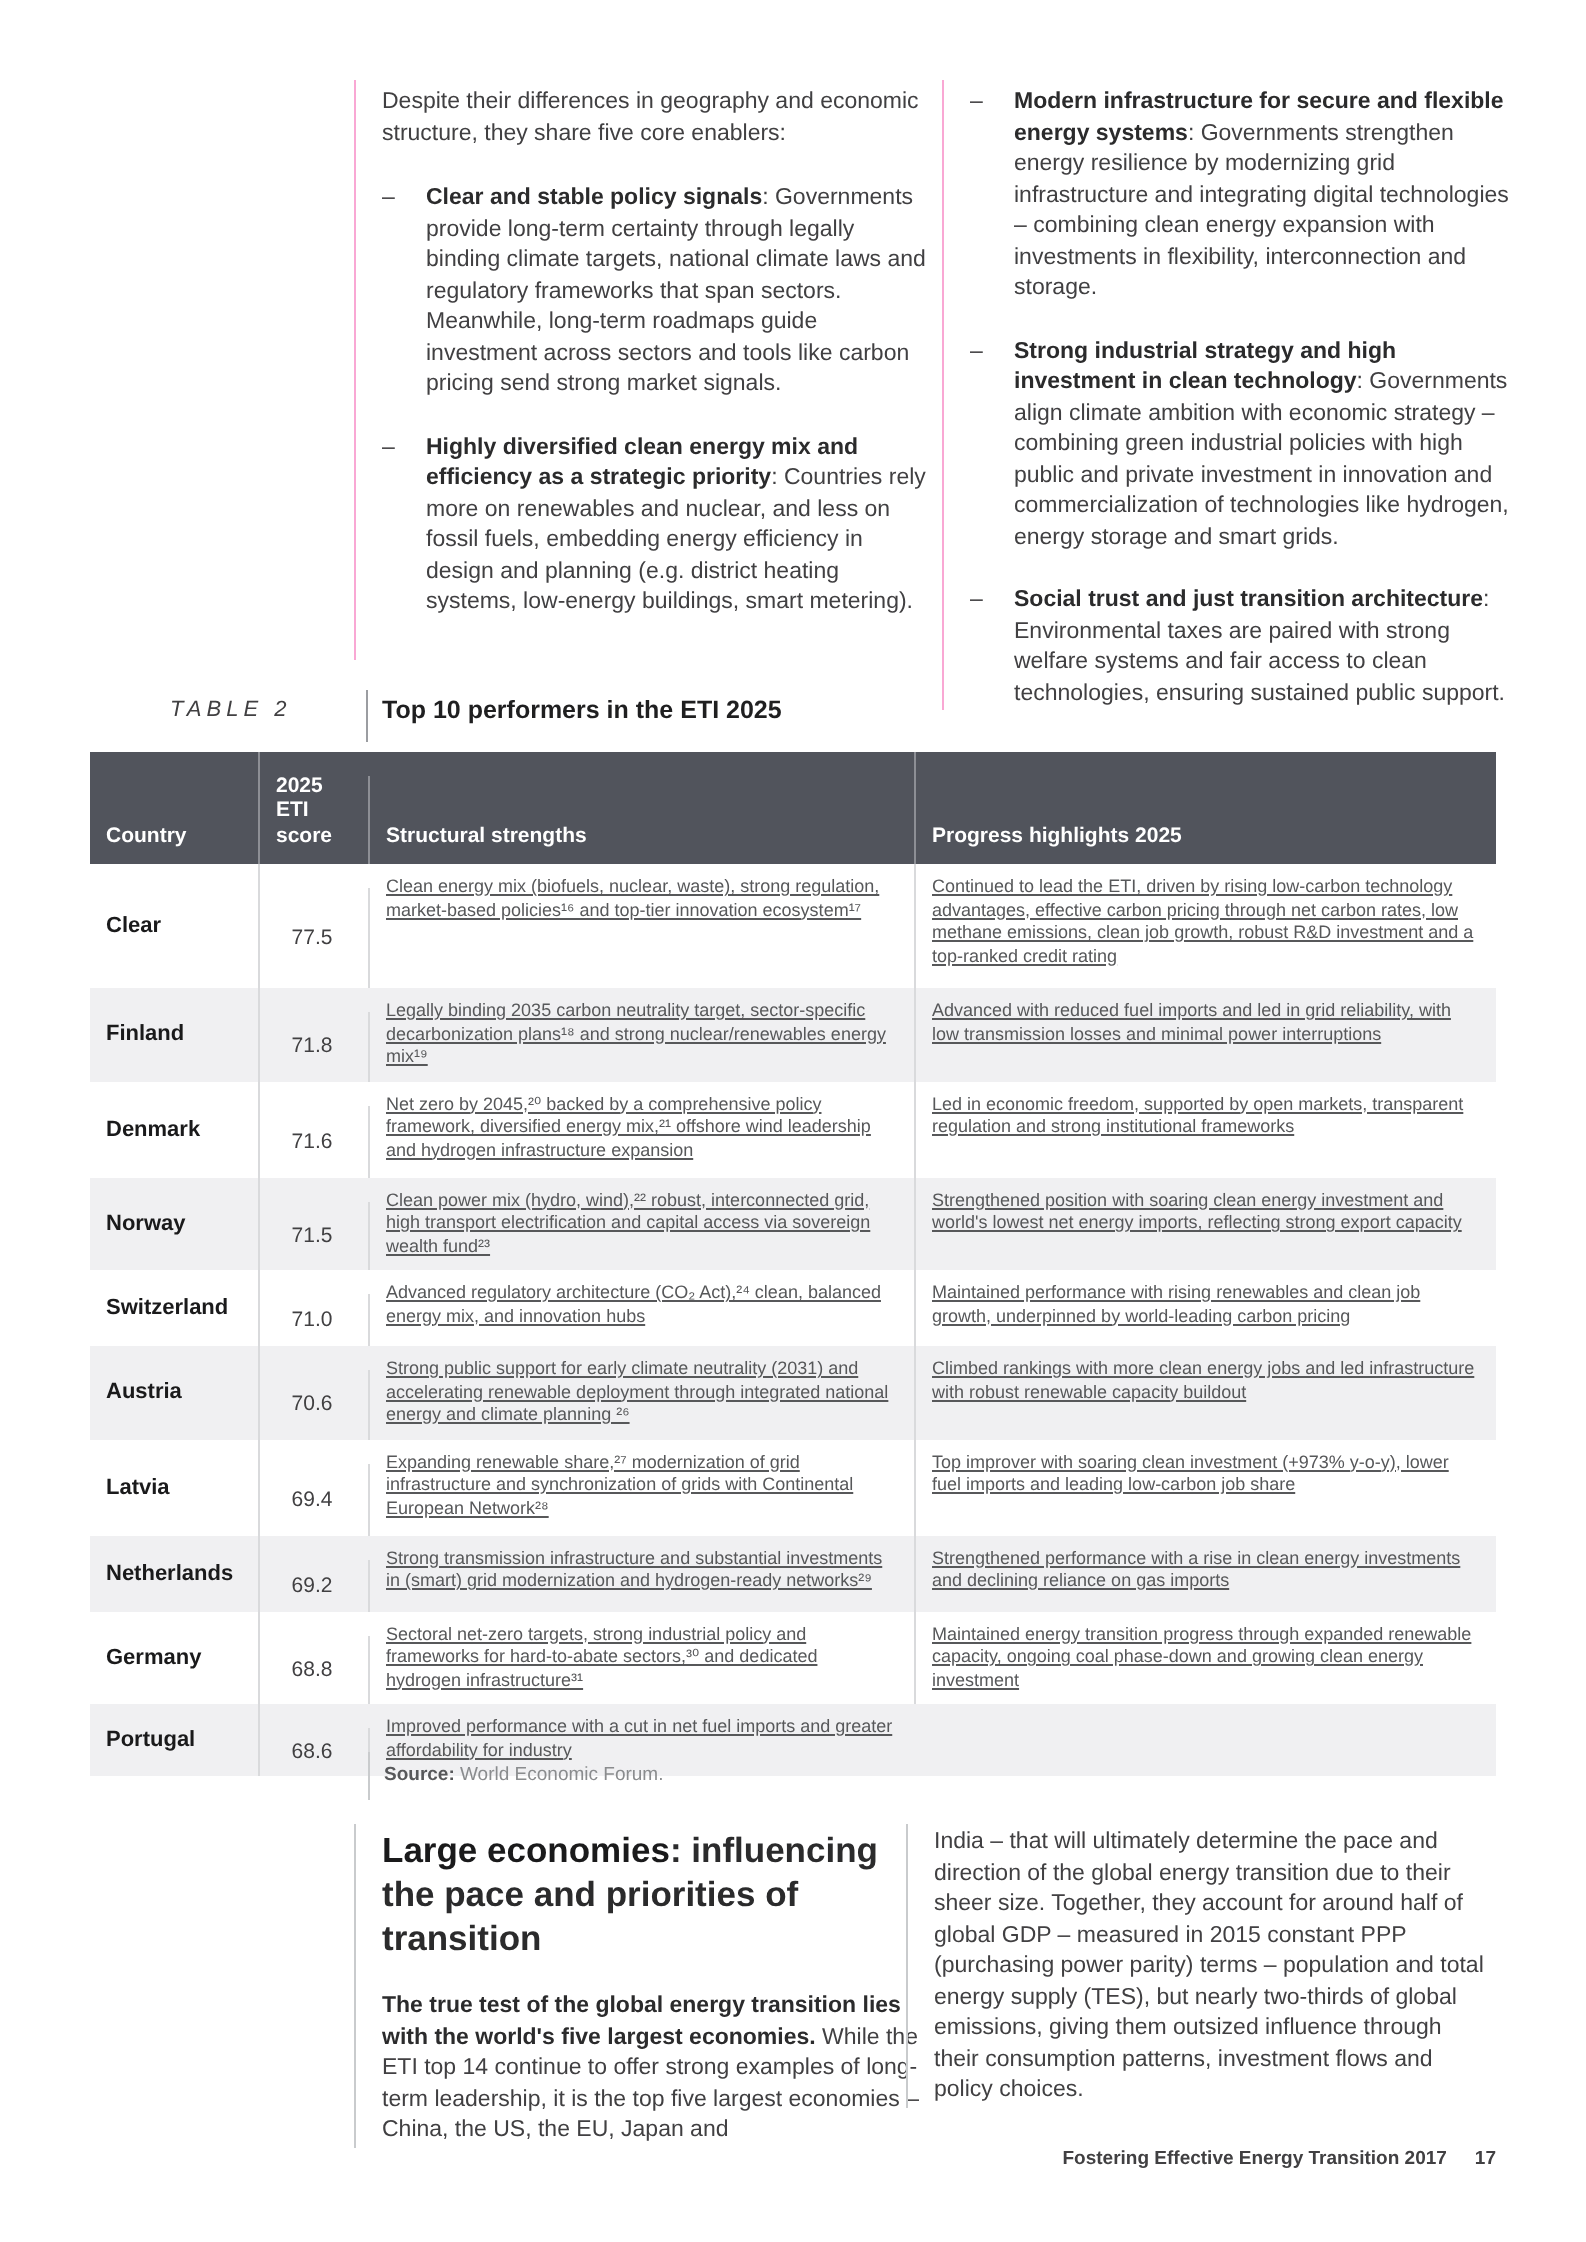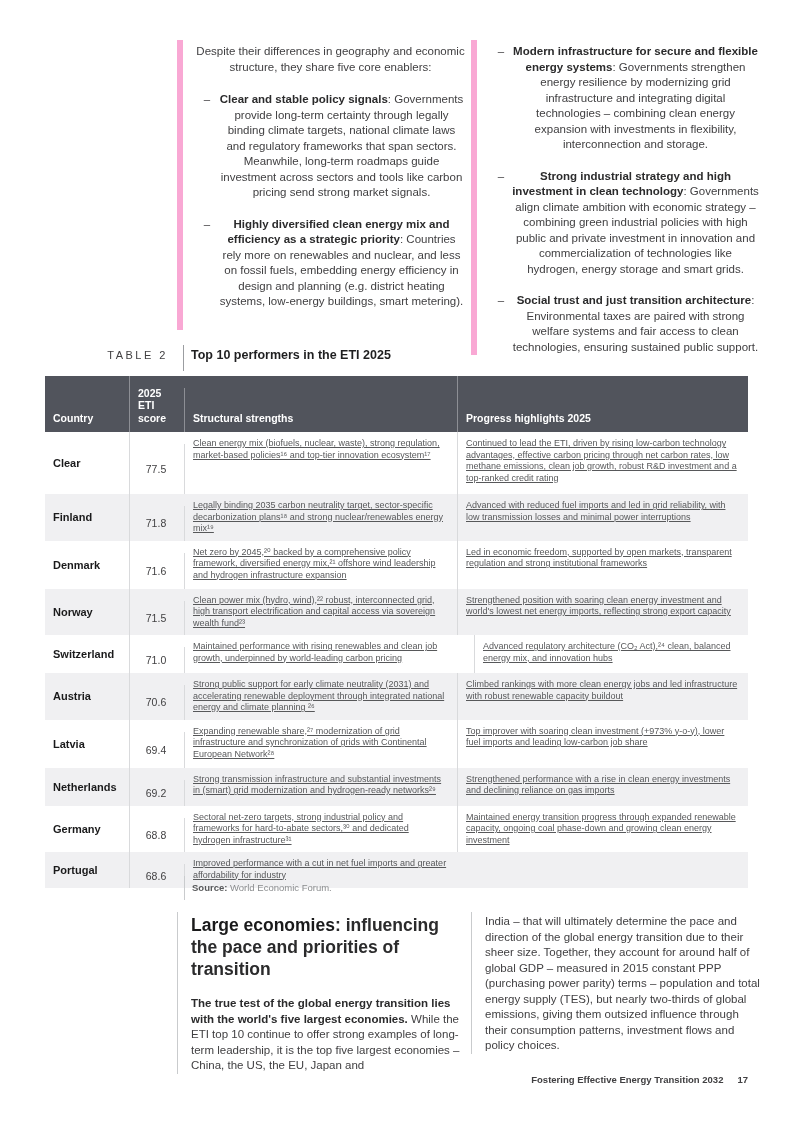--- a/index.html
+++ b/index.html
@@ -1,30 +1,30 @@
 <!DOCTYPE html>
 <html><head>
 <meta charset="utf-8">
 <style>
   html,body{margin:0;padding:0;background:#ffffff;}
   .page{
     position:relative;width:793px;height:1121px;background:#ffffff;
     font-family:"Liberation Sans","DejaVu Sans",sans-serif;color:#414042;overflow:hidden;
   }
   
-  .intro-col{position:absolute;top:40px;border-left:6px solid #f9a8d4;padding-left:13px;box-sizing:border-box;text-align:center;}
+  .intro-col{position:absolute;top:40px;border-left:1px solid #f9a8d4;padding-left:13px;box-sizing:border-box;}
   .intro-col.left{left:177px;width:288px;min-height:290px;}
   .intro-col.right{left:471px;width:288px;min-height:290px;}
   .intro-par{font-size:11.5px;line-height:15.5px;color:#414042;}
   .bullet{display:flex;margin-top:16px;font-size:11.5px;line-height:15.5px;}
   .bullet:first-child{margin-top:4px;}
   .bullet .dash{width:22px;flex:0 0 22px;}
   .bullet .b{font-weight:bold;color:#2b2b2c;}
   
-  .tbl-label{position:absolute;left:85px;top:349px;width:83px;text-align:right;font-size:11px;letter-spacing:2.5px;color:#414042;}
+  .tbl-label{position:absolute;left:85px;top:349px;width:83px;font-size:11px;letter-spacing:2.5px;color:#414042;font-style:italic;}
   .tbl-label-rule{position:absolute;left:183px;top:345px;width:1px;height:26px;background:#9b9da1;}
   .tbl-title{position:absolute;left:191px;top:348px;font-size:12.5px;font-weight:bold;color:#1f1f20;}
   
   .tbl{position:absolute;left:45px;top:376px;width:703px;}
   .trow{display:flex;width:703px;}
   .thead{background:#51545c;color:#ffffff;height:56px;}
   .thead .cell{display:flex;align-items:flex-end;font-weight:bold;font-size:10.5px;line-height:12.5px;
                padding:6px 8px 8px 8px;box-sizing:border-box;border-right:1px solid rgba(255,255,255,0.35);}
   .thead .cell:last-child{border-right:none;}
   .cell{box-sizing:border-box;}
@@ -41,21 +41,21 @@
   .tbody .c-struct,.tbody .c-prog{font-size:9px;line-height:11.5px;color:#57585a;text-decoration:underline;}
   .r0{min-height:62px}.r1{min-height:40px}.r2{min-height:48px}.r3{min-height:46px}.r4{min-height:38px}
   .r5{min-height:46px}.r6{min-height:48px}.r7{min-height:38px}.r8{min-height:46px}.r9{min-height:36px}
   
   .src-rule{position:absolute;left:184px;top:876px;width:1px;height:24px;background:#c9cbcd;}
   .src{position:absolute;left:192px;top:882px;font-size:9.5px;color:#8a8c8e;}
   .src .b{font-weight:bold;color:#57585a;}
   
   .sec-col{position:absolute;top:912px;border-left:1px solid #c9cbcd;padding-left:13px;box-sizing:border-box;}
   .sec-col.left{left:177px;width:290px;min-height:146px;}
-  .sec-col.right{left:471px;width:290px;min-height:132px;}
+  .sec-col.right{left:453px;width:290px;min-height:132px;}
   .sec-title{font-size:17.5px;line-height:22px;color:#2b2b2c;margin:2px 0 16px 0;}
   .sec-title .b{font-weight:bold;color:#1a1a1b;}
   .sec-par{font-size:11.5px;line-height:15.5px;color:#414042;}
   .sec-par .b{font-weight:bold;color:#2b2b2c;}
   
   .footer{position:absolute;top:1074px;left:45px;width:703px;text-align:right;font-size:9.5px;font-weight:bold;color:#414042;}
   .footer .pagenum{display:inline-block;margin-left:14px;}
 </style>
 </head>
 <body>
@@ -121,22 +121,22 @@
       </div>
       <div class="trow alt r3">
         <div class="cell c-country">Norway</div>
         <div class="cell c-score">71.5</div>
         <div class="cell c-struct">Clean power mix (hydro, wind),²² robust, interconnected grid, high transport electrification and capital access via sovereign wealth fund²³</div>
         <div class="cell c-prog">Strengthened position with soaring clean energy investment and world's lowest net energy imports, reflecting strong export capacity</div>
       </div>
       <div class="trow r4">
         <div class="cell c-country">Switzerland</div>
         <div class="cell c-score">71.0</div>
+        <div class="cell c-struct">Advanced regulatory architecture (CO₂ Act),²⁴ clean, balanced energy mix, and innovation hubs</div>
         <div class="cell c-prog">Maintained performance with rising renewables and clean job growth, underpinned by world-leading carbon pricing</div>
-        <div class="cell c-struct">Advanced regulatory architecture (CO₂ Act),²⁴ clean, balanced energy mix, and innovation hubs</div>
       </div>
       <div class="trow alt r5">
         <div class="cell c-country">Austria</div>
         <div class="cell c-score">70.6</div>
         <div class="cell c-struct">Strong public support for early climate neutrality (2031) and accelerating renewable deployment through integrated national energy and climate planning ²⁶</div>
         <div class="cell c-prog">Climbed rankings with more clean energy jobs and led infrastructure with robust renewable capacity buildout</div>
       </div>
       <div class="trow r6">
         <div class="cell c-country">Latvia</div>
         <div class="cell c-score">69.4</div>
@@ -161,23 +161,23 @@
         <div class="cell c-prog">Improved performance with a cut in net fuel imports and greater affordability for industry</div>
       </div>
     </div>
   </div>
 
   <div class="src-rule"></div>
   <div class="src"><span class="b">Source:</span><span> World Economic Forum.</span></div>
 
   <div class="sec-col left">
     <h2 class="sec-title"><span class="b">Large economies</span><span>: influencing the pace and priorities of transition</span></h2>
-    <p class="sec-par" style="margin:0;"><span class="b">The true test of the global energy transition lies with the world's five largest economies.</span><span> While the ETI top 10 continue to offer strong examples of long-term leadership, it is the top five largest economies – China, the US, the EU, Japan and</span></p>
+    <p class="sec-par" style="margin:0;"><span class="b">The true test of the global energy transition lies with the world's five largest economies.</span><span> While the ETI top 14 continue to offer strong examples of long-term leadership, it is the top five largest economies – China, the US, the EU, Japan and</span></p>
   </div>
   <div class="sec-col right">
     <p class="sec-par" style="margin:2px 0 0 0;">India – that will ultimately determine the pace and direction of the global energy transition due to their sheer size. Together, they account for around half of global GDP – measured in 2015 constant PPP (purchasing power parity) terms – population and total energy supply (TES), but nearly two-thirds of global emissions, giving them outsized influence through their consumption patterns, investment flows and policy choices.</p>
   </div>
 
   <div class="footer">
-    <span>Fostering Effective Energy Transition 2032</span><span class="pagenum">17</span>
+    <span>Fostering Effective Energy Transition 2017</span><span class="pagenum">17</span>
   </div>
 
 </div>
 
 </body></html>

